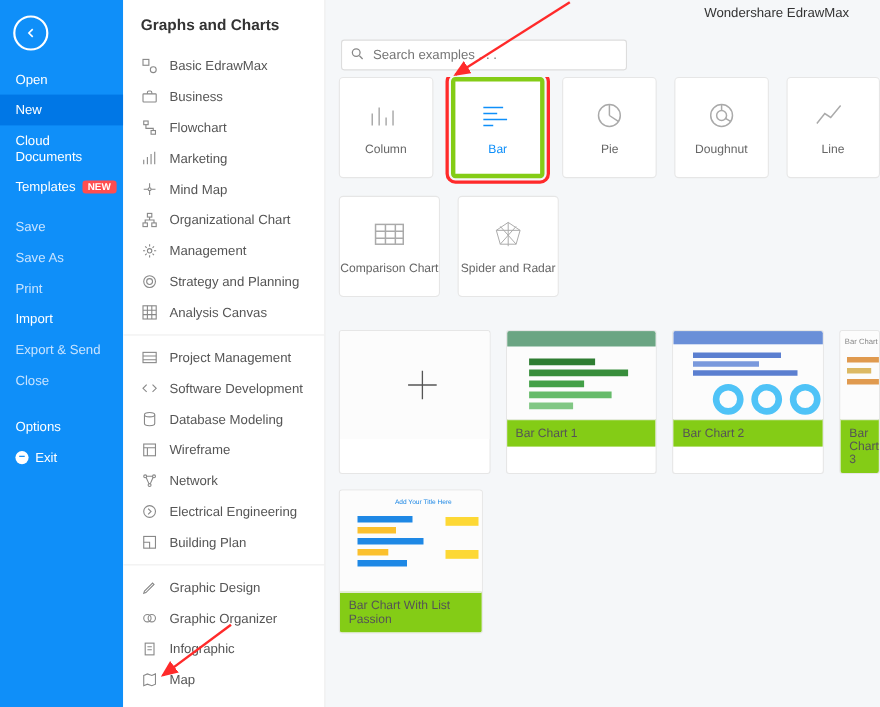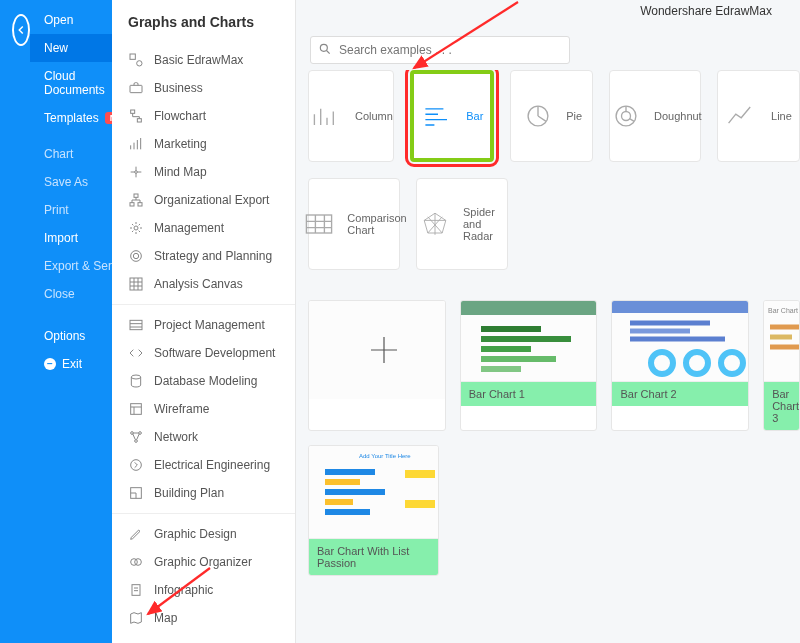--- a/index.html
+++ b/index.html
@@ -1,20 +1,20 @@
 <!DOCTYPE html>
 <html><head>
 <meta charset="utf-8">
 <style>
   * { box-sizing: border-box; margin: 0; padding: 0; }
   body { font-family: -apple-system, "Segoe UI", Arial, sans-serif; font-size: 13px; color: #444; width: 800px; height: 643px; overflow: hidden; background: #fff; }
   .app { display: flex; width: 800px; height: 643px; }
 
   
-  .sidebar-left { width: 112px; background: #0f8ff9; color: #dfefff; display: flex; flex-direction: row; padding-top: 6px; }
+  .sidebar-left { width: 112px; background: #0f8ff9; color: #dfefff; display: flex; flex-direction: column; padding-top: 6px; }
   .back-circle { width: 32px; height: 32px; border: 2px solid #fff; border-radius: 50%; margin: 8px 0 12px 12px; display: flex; align-items: center; justify-content: center; color: #fff; cursor: pointer; }
   .nav-item { padding: 7px 14px; font-size: 12px; color: #c7e3ff; cursor: pointer; display: flex; align-items: center; gap: 6px; }
   .nav-item.bright { color: #fff; }
   .nav-item.selected { background: #0077e6; color: #fff; }
   .new-badge { background: #ff4d4f; color: #fff; font-size: 9px; padding: 1px 5px; border-radius: 3px; font-weight: bold; }
   .exit-dot { width: 12px; height: 12px; border-radius: 50%; background: #fff; display: inline-flex; align-items: center; justify-content: center; color: #0f8ff9; font-size: 10px; font-weight: bold; line-height: 1; }
 
   
   .sidebar-cat { width: 184px; background: #fff; border-right: 1px solid #e6e6e6; display: flex; flex-direction: column; }
   .cat-title { font-weight: 700; font-size: 14px; padding: 14px 16px 10px; color: #333; }
@@ -27,30 +27,30 @@
   
   .main { flex: 1; background: #f5f7f9; position: relative; overflow: hidden; }
   .brand { position: absolute; top: 4px; right: 28px; font-size: 12px; color: #333; }
   .search-wrap { position: absolute; top: 36px; left: 14px; width: 260px; }
   .search { width: 100%; padding: 6px 10px 6px 28px; border: 1px solid #ddd; border-radius: 3px; font-size: 12px; background: #fff; color: #999; }
   .search-ico { position: absolute; left: 8px; top: 6px; color: #888; }
 
   .canvas { position: absolute; top: 70px; left: 0; right: 0; bottom: 0; padding: 0 0 0 8px; overflow-y: auto; }
 
   .tile-row { display: flex; gap: 16px; margin-bottom: 16px; padding-left: 4px; }
-  .tile { width: 92px; height: 92px; background: #fff; border: 1px solid #e6e6e6; border-radius: 4px; display: flex; flex-direction: row; align-items: center; justify-content: center; gap: 10px; cursor: pointer; font-size: 11px; color: #666; }
+  .tile { width: 92px; height: 92px; background: #fff; border: 1px solid #e6e6e6; border-radius: 4px; display: flex; flex-direction: column; align-items: center; justify-content: center; gap: 10px; cursor: pointer; font-size: 11px; color: #666; }
   .tile .tico { width: 36px; height: 30px; color: #aaa; display: flex; align-items: center; justify-content: center; }
   .tile.selected { border: 4px solid #84cc16; color: #0f8ff9; }
   .tile.selected .tico { color: #0f8ff9; }
   .tile.highlighted { outline: 3px solid #ff2a2a; outline-offset: 2px; }
 
   .template-row { display: flex; gap: 14px; padding-left: 4px; margin-bottom: 14px; }
   .tcard { background: #fff; border: 1px solid #e6e6e6; border-radius: 3px; overflow: hidden; cursor: pointer; }
   .tcard .thumb { background: #fcfcfc; display:flex; align-items:center; justify-content:center; }
-  .tcard .tlabel { padding: 6px 8px; font-size: 11px; color: #555; border-top: 1px solid #eee; background: #86efac; }
+  .tcard .tlabel { padding: 6px 8px; font-size: 11px; color: #555; border-top: 1px solid #eee; background: #84cc16; }
 
   
   .arrow { position: absolute; pointer-events: none; }
 
   
   ::-webkit-scrollbar { width: 6px; }
   ::-webkit-scrollbar-thumb { background: #ccc; border-radius: 3px; }
 
   svg { display: block; }
 </style>
@@ -74,21 +74,21 @@
         </div>
         <div class="nav-item bright">
           <span>Cloud Documents</span>
         </div>
         <div class="nav-item bright">
           <span>Templates</span>
           <span class="new-badge">NEW</span>
         </div>
         <div style="height: 8px;"></div>
         <div class="nav-item">
-          <span>Chart</span>
+          <span>Save</span>
         </div>
         <div class="nav-item">
           <span>Save As</span>
         </div>
         <div class="nav-item">
           <span>Print</span>
         </div>
         <div class="nav-item bright">
           <span>Import</span>
         </div>
@@ -160,21 +160,21 @@
           </div>
           <div class="cat-item">
             <span class="ico">
               <svg width="16" height="16" viewBox="0 0 24 24" fill="none" stroke="currentColor" stroke-width="1.5">
                 <rect x="9" y="3" width="6" height="5"></rect>
                 <rect x="3" y="16" width="6" height="5"></rect>
                 <rect x="15" y="16" width="6" height="5"></rect>
                 <path d="M12 8v4M12 12H6v4M12 12h6v4"></path>
               </svg>
             </span>
-            <span>Organizational Export</span>
+            <span>Organizational Chart</span>
           </div>
           <div class="cat-item">
             <span class="ico">
               <svg width="16" height="16" viewBox="0 0 24 24" fill="none" stroke="currentColor" stroke-width="1.5">
                 <circle cx="12" cy="12" r="3"></circle>
                 <path d="M12 3v3M12 18v3M3 12h3M18 12h3M6 6l2 2M16 16l2 2M18 6l-2 2M8 16l-2 2"></path>
               </svg>
             </span>
             <span>Management</span>
           </div>

